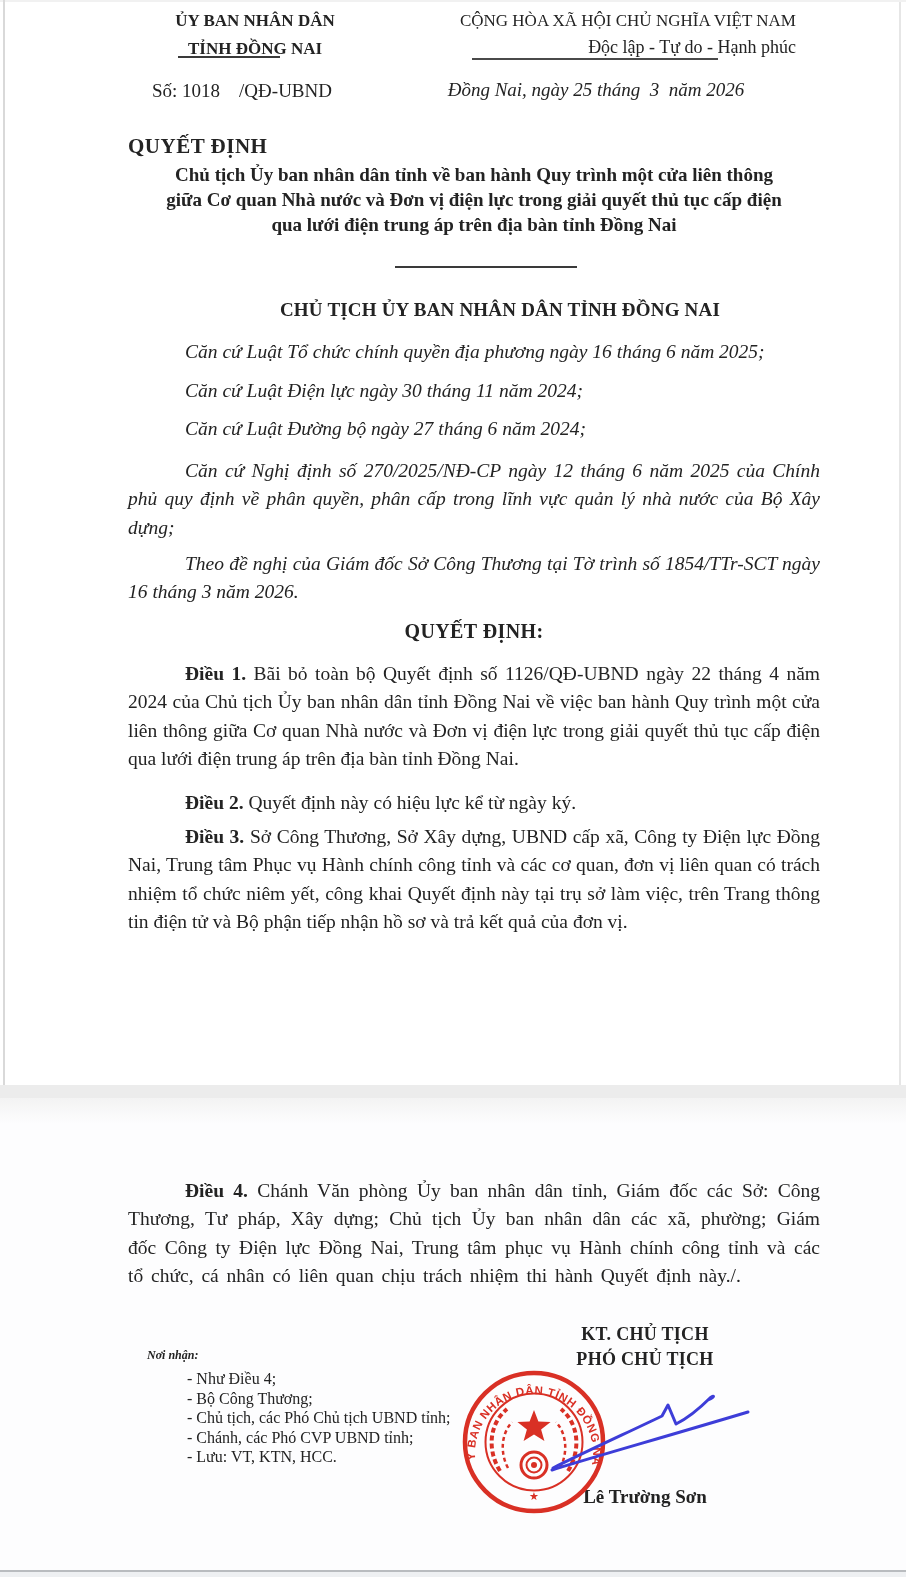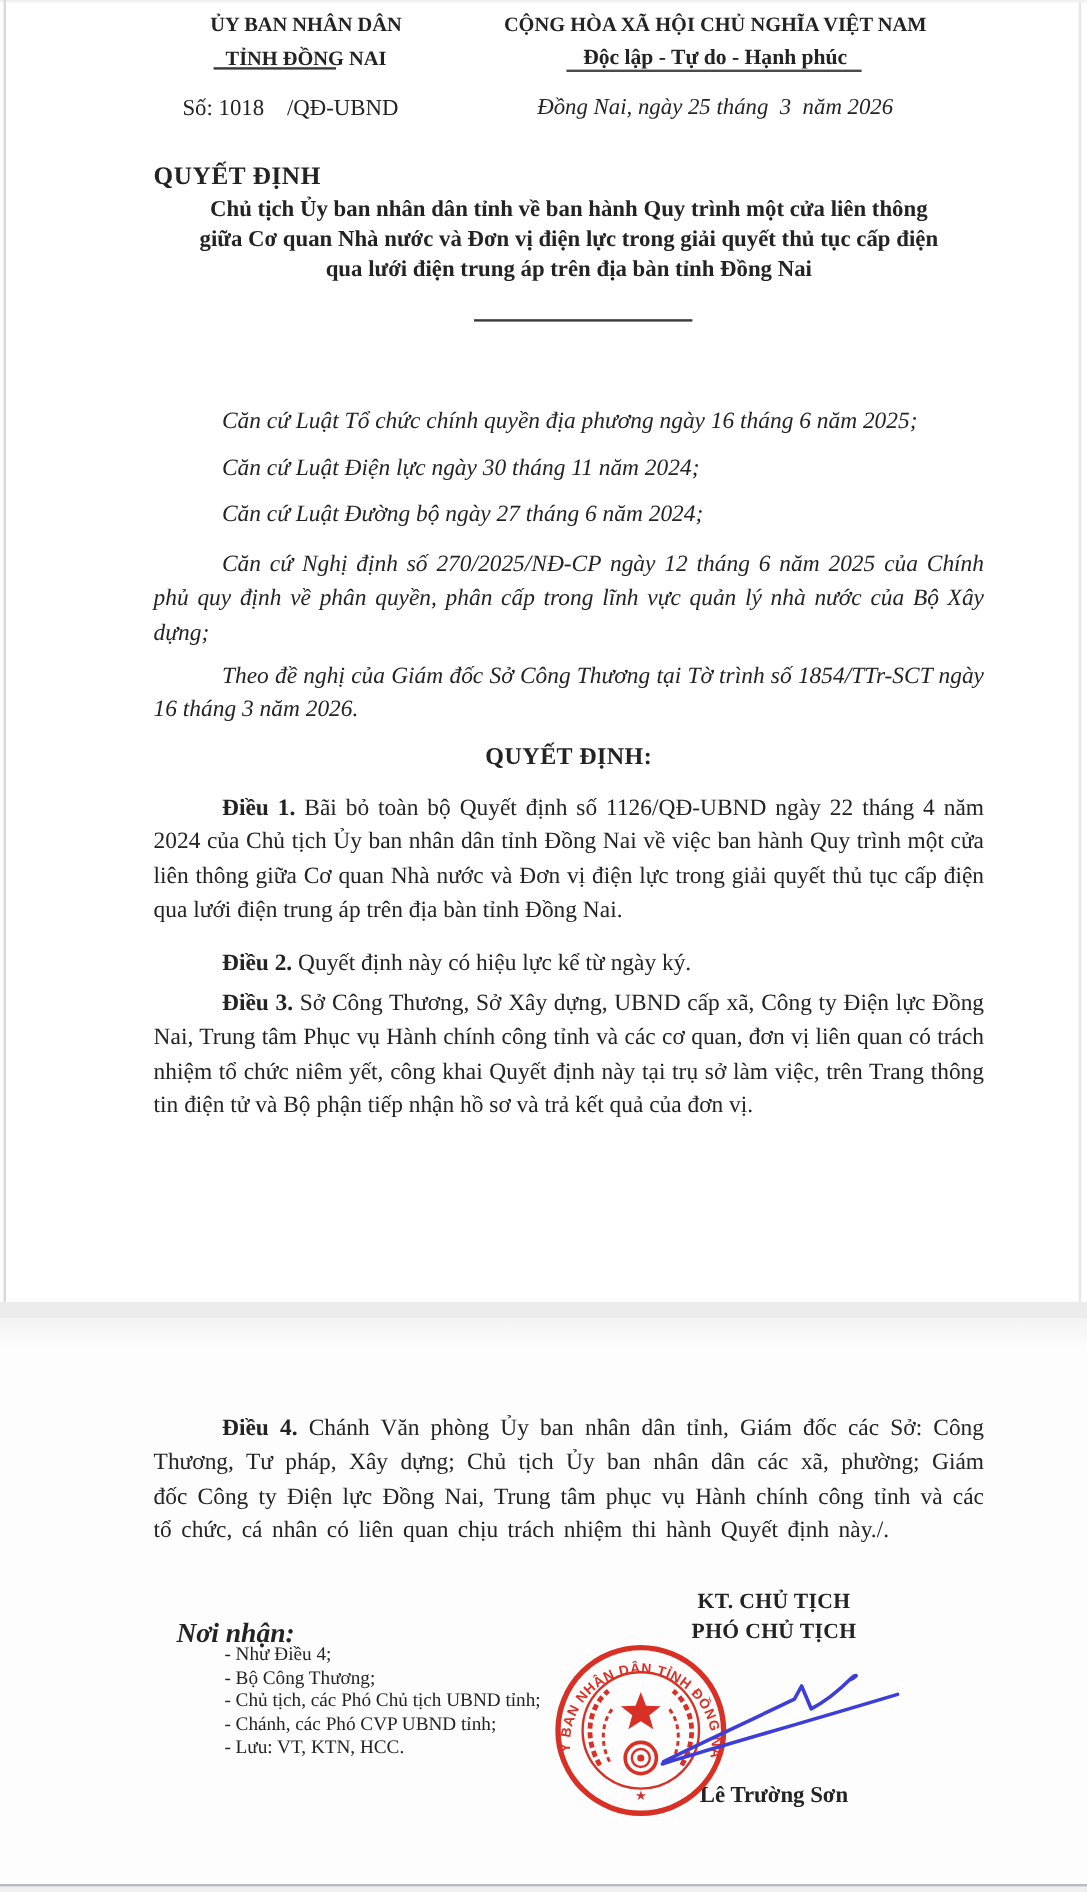--- a/index.html
+++ b/index.html
@@ -10,36 +10,36 @@
   .page2{left:0;top:1098px;width:906px;height:472px;background:linear-gradient(#f3f3f3,#fdfdfe 26px);}
   .band{position:absolute;left:0;top:1085px;width:906px;height:13px;background:#ececec;border-bottom:1px solid #e2e2e2;}
   .edgeL{position:absolute;left:3px;top:0;width:2px;height:1085px;background:#d9d9d9;}
   .edgeR{position:absolute;left:899px;top:2px;width:2px;height:1083px;background:#e6e6e6;}
   .edgeT{position:absolute;left:0;top:0;width:906px;height:2px;background:#f1f1f1;}
   .bottomstrip{position:absolute;left:0;top:1570px;width:906px;height:7px;background:#eef0f2;border-top:2px solid #b9bcbf;box-sizing:border-box;}
   .abs{position:absolute;}
   .pre{white-space:pre;}
   .orgblock{left:130px;top:7px;width:250px;font-size:17px;font-weight:bold;line-height:28px;text-align:center;}
   .org-underline{left:178px;top:56px;width:102px;height:2px;background:#3a3a3a;}
-  .natblock{left:396px;top:7px;width:400px;text-align:center;font-weight:bold;}
+  .natblock{left:396px;top:7px;width:400px;text-align:right;font-weight:normal;}
   .nat1{font-size:17px;line-height:28px;}
   .nat2{font-size:18px;line-height:24px;}
   .nat-underline{left:472px;top:58px;width:246px;height:2px;background:#4a4a4a;}
   .docnum{left:152px;top:80px;font-size:19px;}
   .dateline{left:400px;top:79px;width:392px;text-align:center;font-size:19px;font-style:italic;}
   .title{left:128px;top:134px;width:692px;font-size:21px;font-weight:bold;text-align:left;letter-spacing:.5px;}
   .subtitle{left:128px;top:162px;width:692px;font-size:19px;font-weight:bold;text-align:center;line-height:25px;}
   .title-rule{left:395px;top:266px;width:182px;height:2px;background:#3a3a3a;}
   .authority{left:150px;top:299px;width:700px;font-size:19px;font-weight:bold;text-align:center;letter-spacing:.2px;}
   .para{left:128px;width:692px;font-size:19.5px;line-height:28.4px;text-align:justify;text-indent:57px;}
   .pre-ital{font-style:italic;}
   .p-single{text-align:left;}
   .decision-heading{left:128px;top:620px;width:692px;font-size:20px;font-weight:bold;text-align:center;letter-spacing:.4px;}
   .art4{word-spacing:3px;}
-  .nn-head{left:147px;top:1348px;font-size:23px;font-weight:bold;font-style:italic;}
+  .nn-head{left:147px;top:1348px;font-size:12px;font-weight:bold;font-style:italic;}
   .nn-items{left:147px;top:1369px;font-size:16px;line-height:19.5px;margin-left:40px;}
   .ktblock{left:535px;top:1322px;width:220px;text-align:center;font-size:18px;font-weight:bold;line-height:25px;letter-spacing:.3px;}
   .signer{left:535px;top:1486px;width:220px;text-align:center;font-size:19px;font-weight:bold;}
   .sealwrap{left:460px;top:1368px;width:148px;height:148px;z-index:2;}
   .sigwrap{left:538px;top:1383px;width:225px;height:100px;z-index:3;}
 </style>
 </head>
 <body>
 
 <div class="doc">
@@ -67,20 +67,21 @@
   <div class="abs dateline pre">Đồng Nai, ngày 25 tháng  3  năm 2026</div>
 
   <div class="abs title">QUYẾT ĐỊNH</div>
   <div class="abs subtitle">
     <div>Chủ tịch Ủy ban nhân dân tỉnh về ban hành Quy trình một cửa liên thông</div>
     <div>giữa Cơ quan Nhà nước và Đơn vị điện lực trong giải quyết thủ tục cấp điện</div>
     <div>qua lưới điện trung áp trên địa bàn tỉnh Đồng Nai</div>
   </div>
   <div class="abs title-rule"></div>
 
+  <div class="abs authority">CHỦ TỊCH ỦY BAN NHÂN DÂN TỈNH ĐỒNG NAI</div>
 
   <div class="abs para pre-ital p-single" style="top:338px;">Căn cứ Luật Tổ chức chính quyền địa phương ngày 16 tháng 6 năm 2025;</div>
   <div class="abs para pre-ital p-single" style="top:377px;">Căn cứ Luật Điện lực ngày 30 tháng 11 năm 2024;</div>
   <div class="abs para pre-ital p-single" style="top:415px;">Căn cứ Luật Đường bộ ngày 27 tháng 6 năm 2024;</div>
   <div class="abs para pre-ital" style="top:457px;">Căn cứ Nghị định số 270/2025/NĐ-CP ngày 12 tháng 6 năm 2025 của Chính phủ quy định về phân quyền, phân cấp trong lĩnh vực quản lý nhà nước của Bộ Xây dựng;</div>
   <div class="abs para pre-ital" style="top:550px;">Theo đề nghị của Giám đốc Sở Công Thương tại Tờ trình số 1854/TTr-SCT ngày 16 tháng 3 năm 2026.</div>
 
   <div class="abs decision-heading">QUYẾT ĐỊNH:</div>
 
   <div class="abs para" style="top:660px;"><b>Điều 1.</b> <span>Bãi bỏ toàn bộ Quyết định số 1126/QĐ-UBND ngày 22 tháng 4 năm 2024 của Chủ tịch Ủy ban nhân dân tỉnh Đồng Nai về việc ban hành Quy trình một cửa liên thông giữa Cơ quan Nhà nước và Đơn vị điện lực trong giải quyết thủ tục cấp điện qua lưới điện trung áp trên địa bàn tỉnh Đồng Nai.</span></div>

